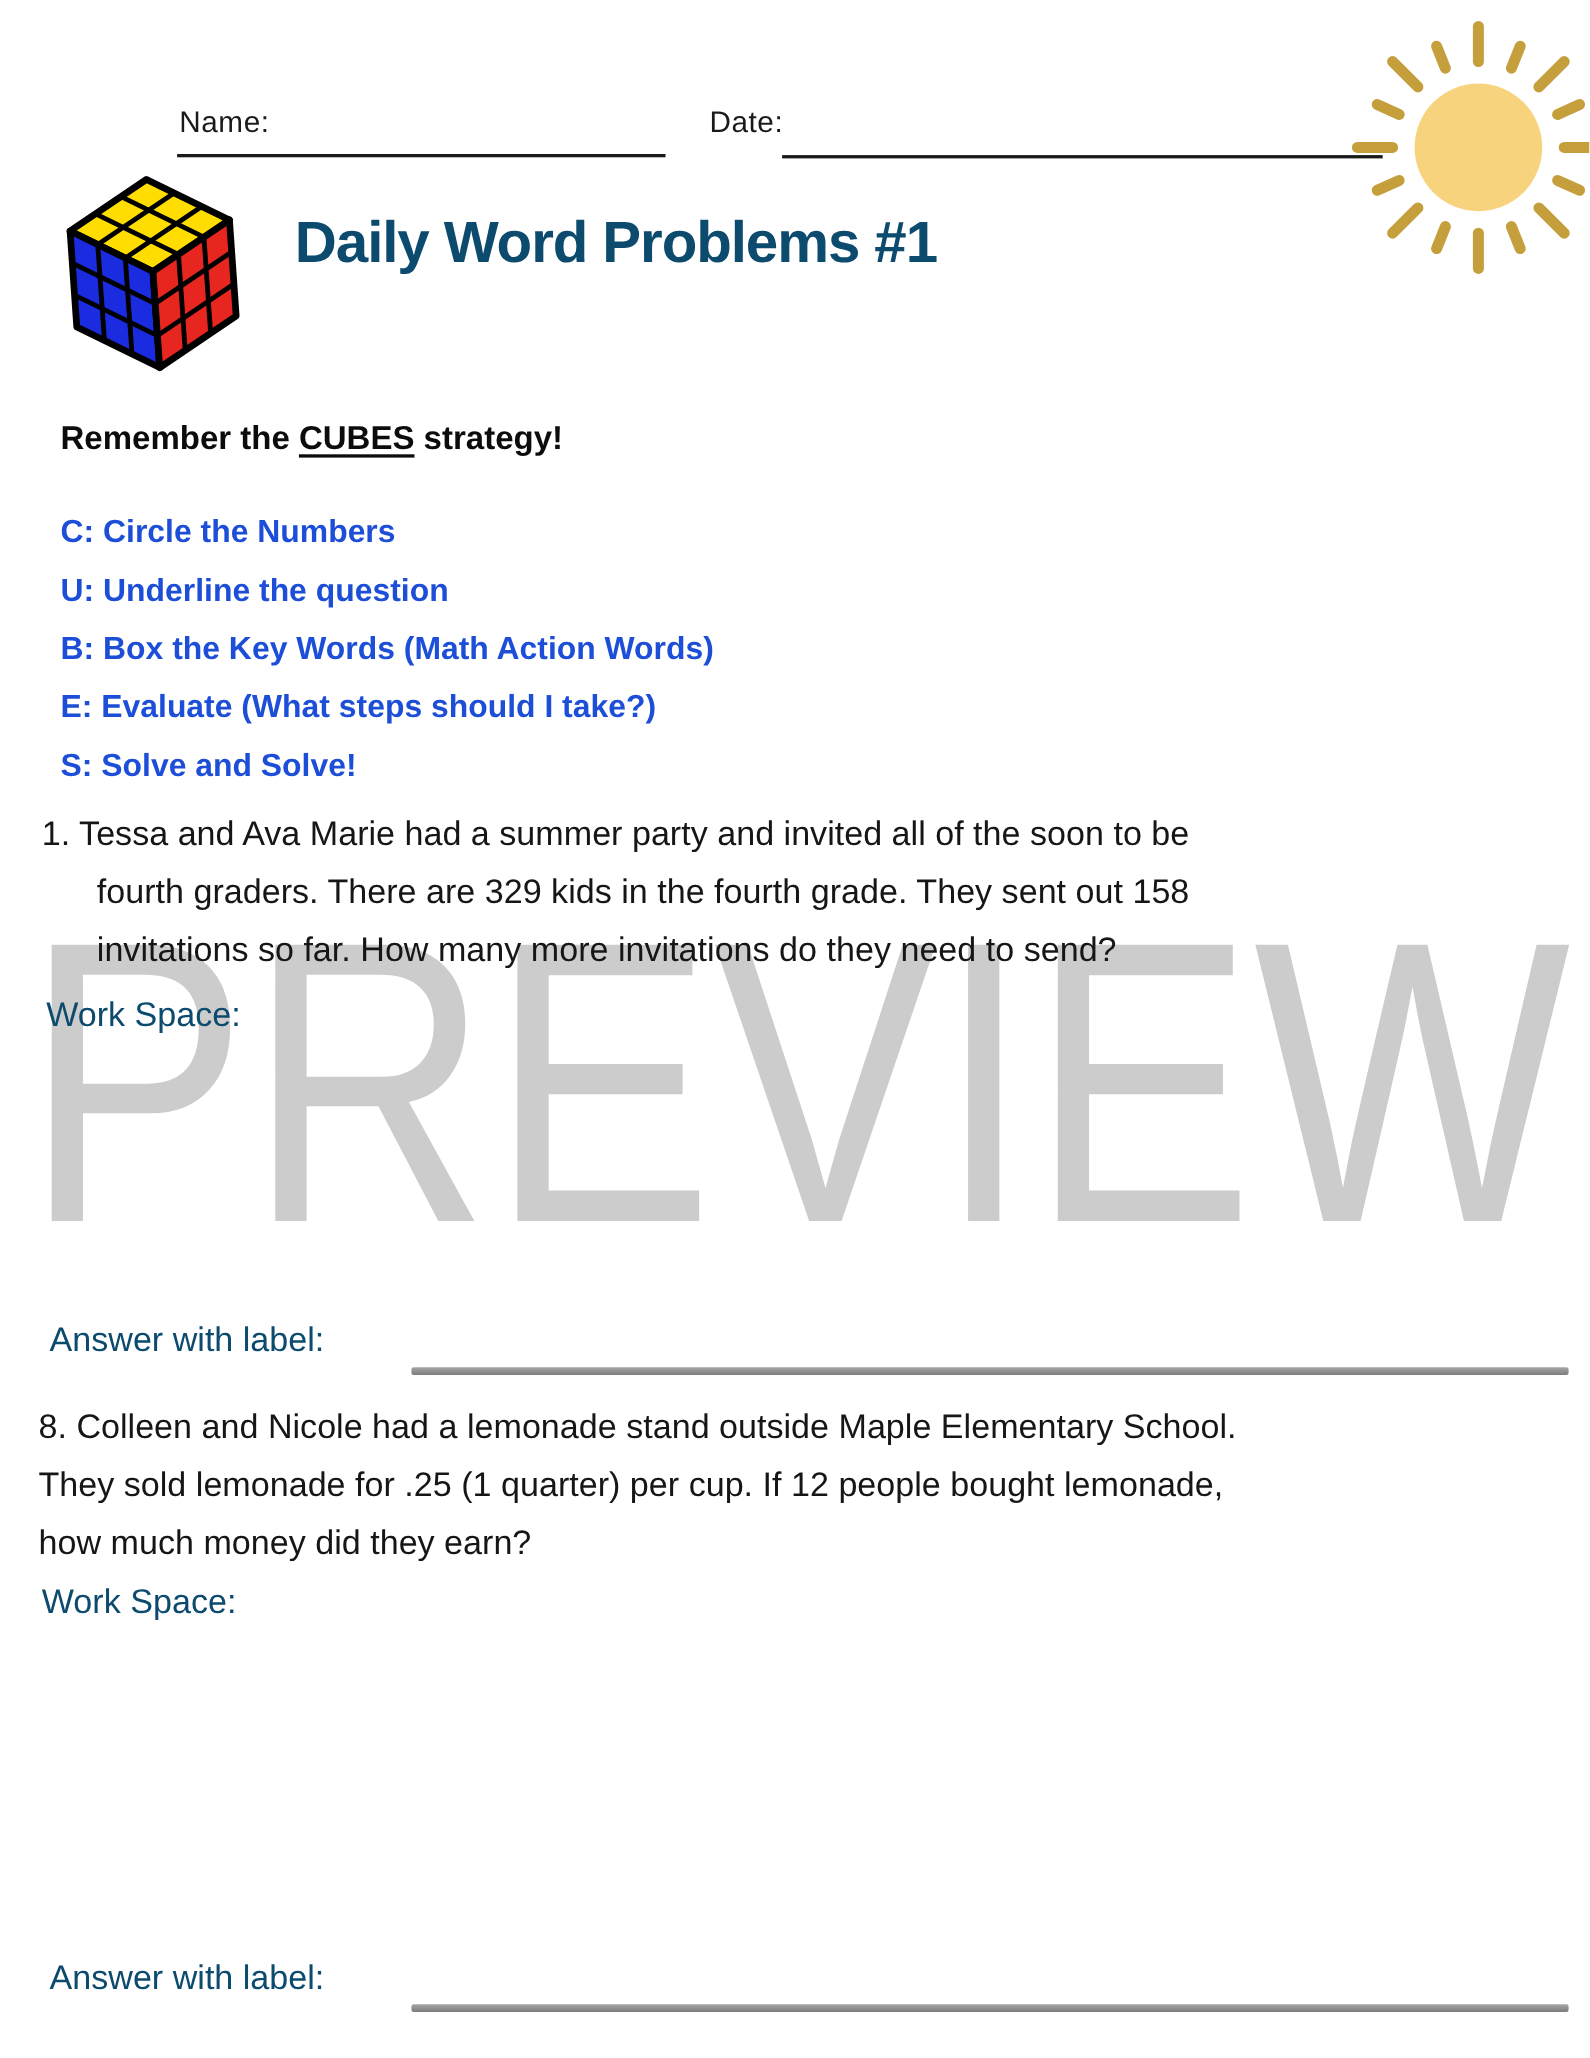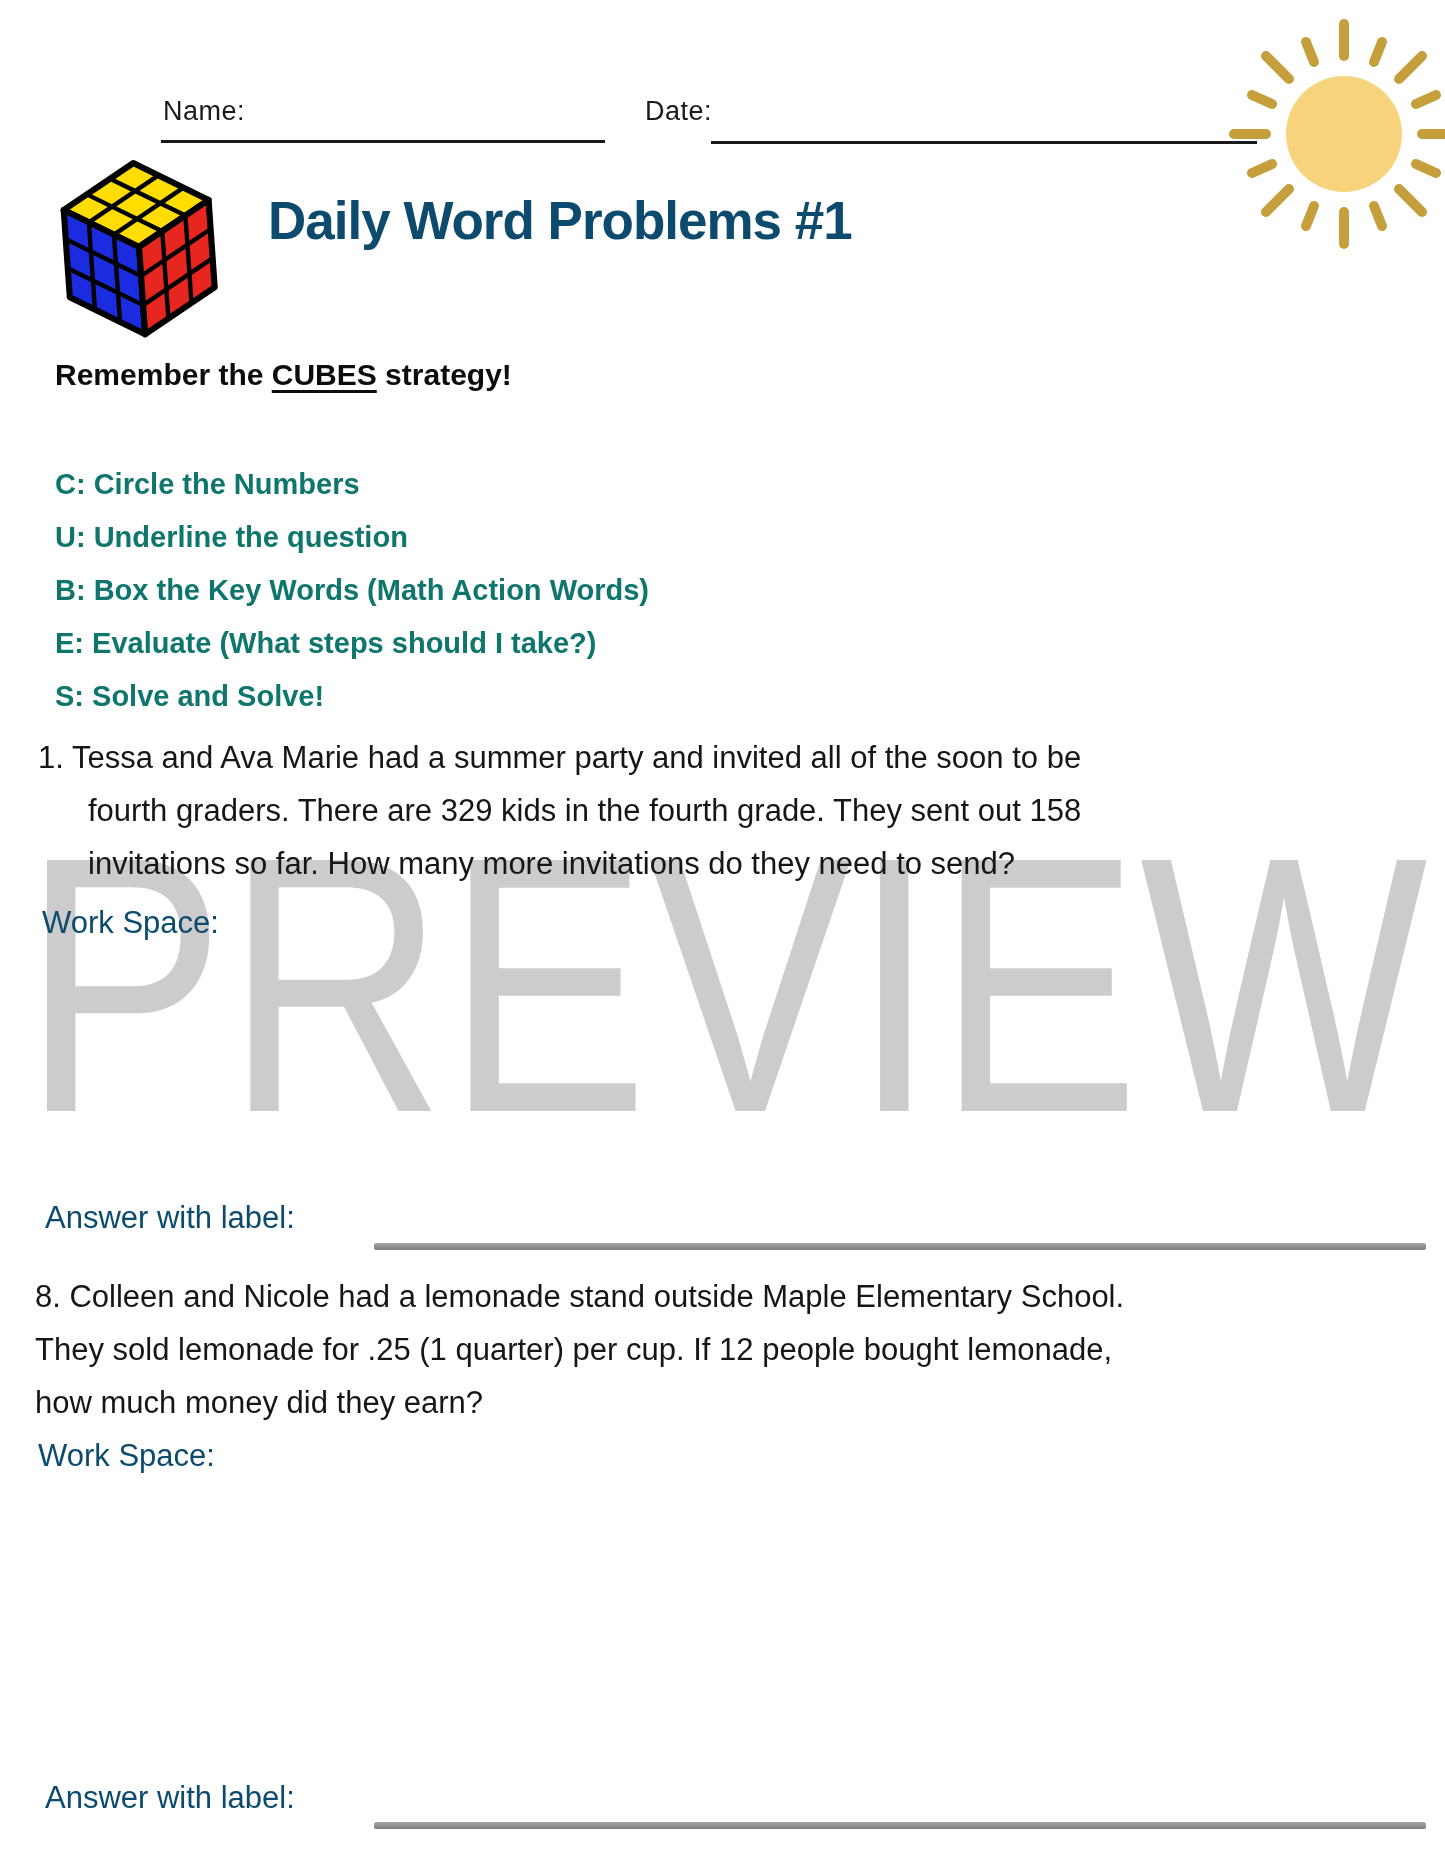--- a/index.html
+++ b/index.html
@@ -14,23 +14,23 @@
   .abs{position:absolute;}
   
   .field-label{font-size:27px;font-weight:400;color:#1a1a1a;letter-spacing:0.5px;}
   .fill-line{background:#1a1a1a;height:3px;}
   
   .title{
     font-size:53px;font-weight:700;letter-spacing:-1px;color:#0c4a6e;
     white-space:nowrap;
   }
   
-  .strategy-heading{font-size:30px;font-weight:700;color:#0c0c0c;white-space:nowrap;}
+  .strategy-heading{font-size:30px;font-weight:700;color:#0c0c0c;white-space:nowrap;margin-top:24px;}
   .strategy-heading .u{text-decoration:underline;text-decoration-thickness:3px;text-underline-offset:5px;}
-  .strategy-list{font-size:29px;font-weight:700;color:#0f766e;}
+  .strategy-list{font-size:29px;font-weight:700;color:#1d4ed8;}
   .strategy-list .item{line-height:53px;white-space:nowrap;}
   
   .problem-line{font-size:31px;font-weight:400;color:#161616;line-height:53px;white-space:nowrap;}
   .plain-label{font-size:31px;font-weight:400;color:#0c4a6e;white-space:nowrap;}
   .answer-line{
     height:7px;border-radius:2px;
     background:linear-gradient(#a6a6a6,#7c7c7c);
   }
   .work-area{background:transparent;}
   

